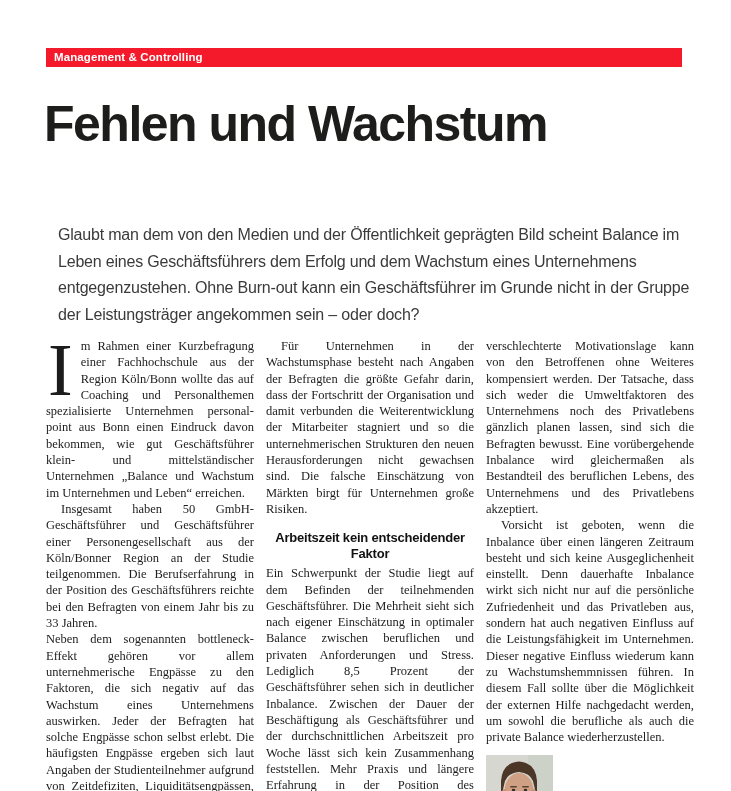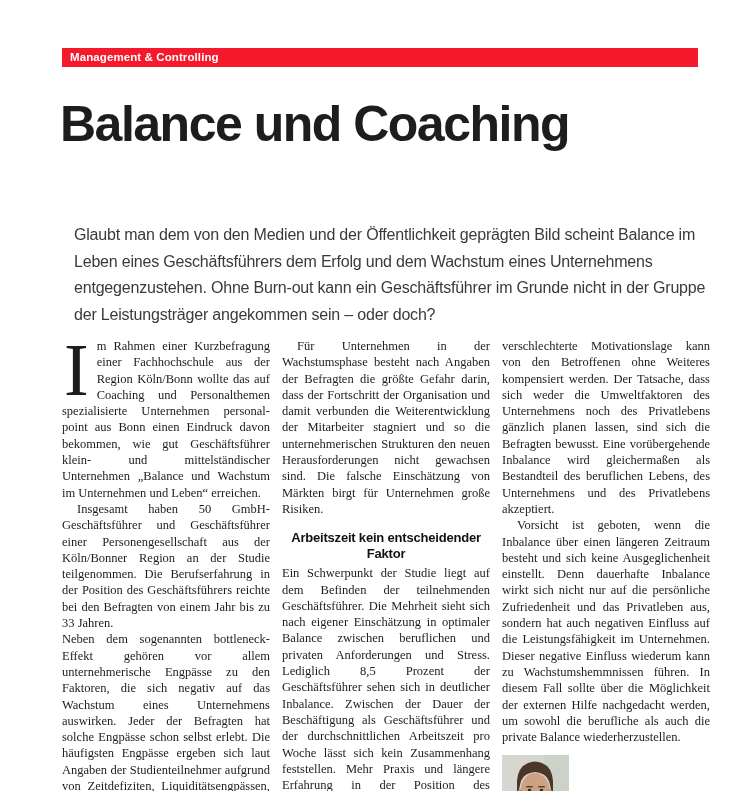--- a/index.html
+++ b/index.html
@@ -1,20 +1,20 @@
 <!DOCTYPE html>
 <html lang="de"><head>
 <meta charset="utf-8">
 <style>
   html,body{margin:0;padding:0;}
   body{
     width:731px;height:791px;overflow:hidden;background:#ffffff;
     font-family:"Liberation Serif", serif;position:relative;
   }
-  .page{position:absolute;inset:0;background:#fff;margin-left:16px;}
+  .page{position:absolute;inset:0;background:#fff;}
 
   
   .kicker-band{
     position:absolute;left:46px;top:48px;width:636px;height:19px;
     background:#f41a2b;color:#ffffff;
     font-family:"Liberation Sans", sans-serif;font-weight:bold;
     font-size:11.5px;line-height:19px;padding-left:8px;box-sizing:border-box;
     letter-spacing:0.1px;
   }
 
@@ -65,21 +65,21 @@
 </head>
 <body>
 
 <div class="page">
 
   <div class="kicker-band">
     <span>Management &amp; Controlling</span>
   </div>
 
   <div class="title-block">
-    <div class="title-line2">Balance und Coaching</div>
+    <div class="title-line2">Fehlen und Wachstum</div>
   </div>
 
   <div class="lead">Glaubt man dem von den Medien und der Öffentlichkeit geprägten Bild scheint Balance im Leben eines Geschäftsführers dem Erfolg und dem Wachstum eines Unternehmens entgegenzustehen. Ohne Burn-out kann ein Geschäftsführer im Grunde nicht in der Gruppe der Leistungsträger angekommen sein – oder doch?</div>
 
   <div class="columns">
 
     <div class="col">
       <p><span class="dropcap">I</span><span>m Rahmen einer Kurzbefragung einer Fachhochschule aus der Region Köln/Bonn wollte das auf Coaching und Personalthemen spezialisierte Unternehmen personal-point aus Bonn einen Eindruck davon bekommen, wie gut Geschäftsführer klein- und mittelständischer Unternehmen „Balance und Wachstum im Unternehmen und Leben“ erreichen.</span></p>
       <p class="indent">Insgesamt haben 50 GmbH-Geschäftsführer und Geschäftsführer einer Personengesellschaft aus der Köln/Bonner Region an der Studie teilgenommen. Die Berufserfahrung in der Position des Geschäftsführers reichte bei den Befragten von einem Jahr bis zu 33 Jahren.</p>
       <p>Neben dem sogenannten bottleneck-Effekt gehören vor allem unternehmerische Engpässe zu den Faktoren, die sich negativ auf das Wachstum eines Unternehmens auswirken. Jeder der Befragten hat solche Engpässe schon selbst erlebt. Die häufigsten Engpässe ergeben sich laut Angaben der Studienteilnehmer aufgrund von Zeitdefiziten, Liquiditätsengpässen, einer zu geringen Personaldichte und dem Fehlen von Kunden-Handling-Engpässen bei der Umsetzung.</p>

